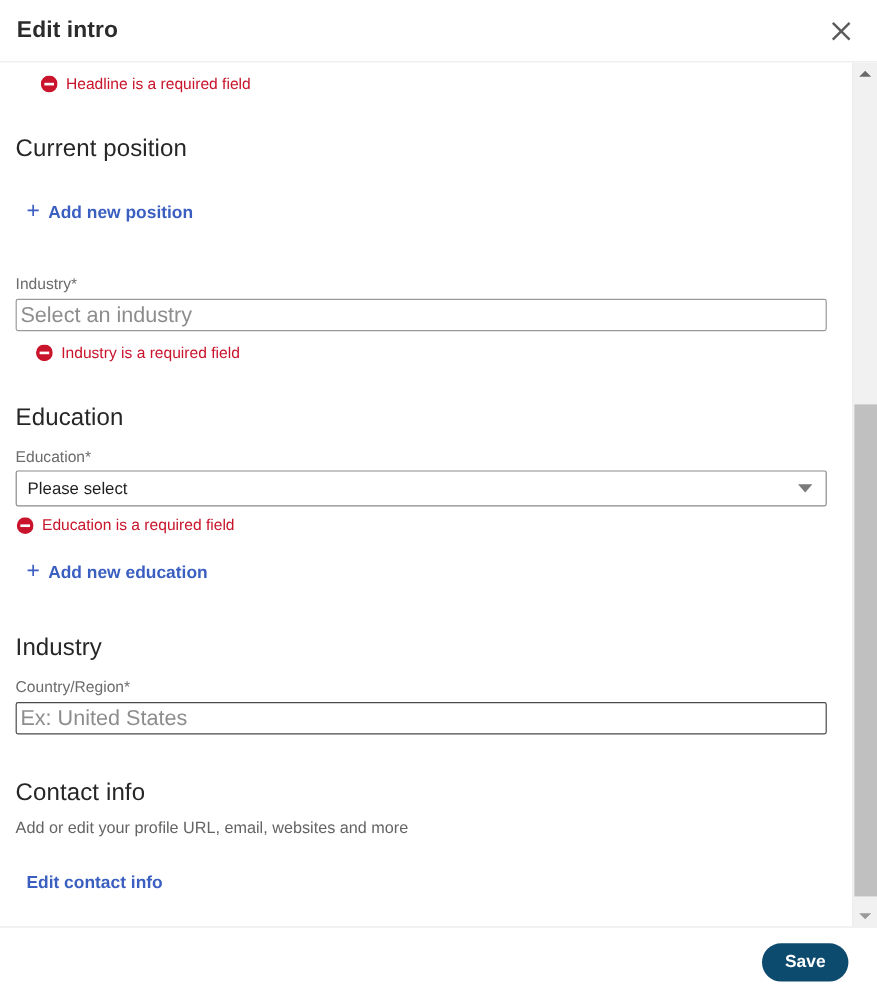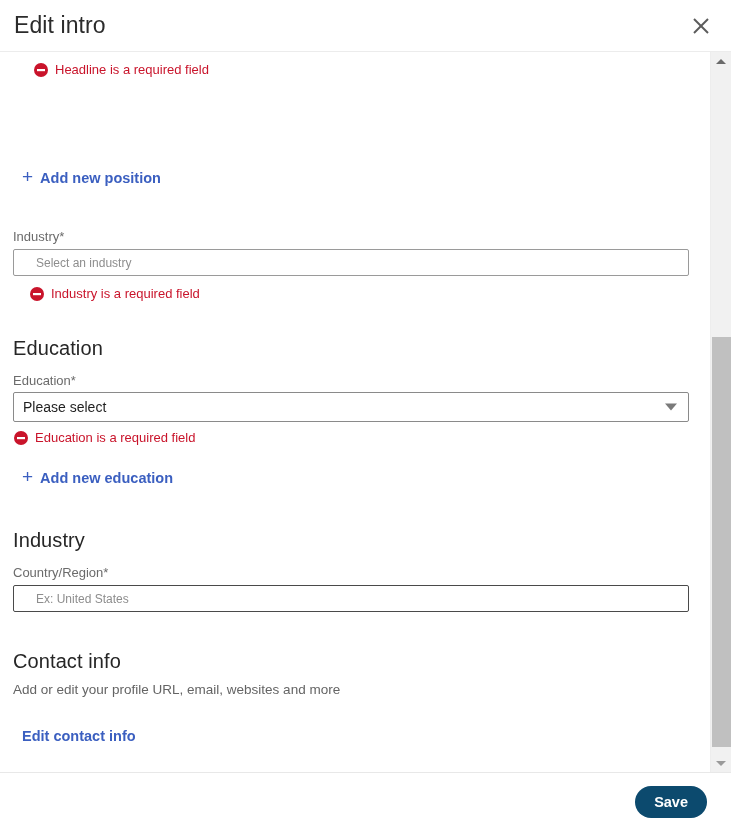--- a/index.html
+++ b/index.html
@@ -29,25 +29,25 @@
   .dialog-header {
     position: relative;
     height: 52px;
     flex: 0 0 52px;
     border-bottom: 1px solid #ececec;
     display: flex;
     align-items: center;
     box-sizing: border-box;
   }
   .dialog-title {
-    font-size: 23px;
+    font-size: 19px;
     color: #2b2b2b;
     padding-left: 14px;
     letter-spacing: 0.1px;
-    font-weight: 400;
+    font-weight: 700;
   }
   .close-button {
     position: absolute;
     right: 12px;
     top: 8px;
     width: 36px;
     height: 36px;
     display: flex;
     align-items: center;
     justify-content: center;
@@ -103,23 +103,23 @@
     font-size: 13px;
     color: #6b6b6b;
     display: block;
   }
   .text-input {
     width: 676px;
     height: 27px;
     box-sizing: border-box;
     border: 1px solid #9a9a9a;
     border-radius: 2px;
-    padding: 0 22px;
+    padding: 0 3px;
     font-family: "Liberation Sans", sans-serif;
-    font-size: 12px;
+    font-size: 18px;
     color: #1f1f1f;
     background: #ffffff;
     outline: none;
   }
   .text-input::placeholder { color: #8d8d8d; opacity: 1; }
   .text-input.strong-border { border: 1px solid #4a4a4a; }
 
   .select-wrap {
     position: relative;
     width: 676px;
@@ -297,20 +297,21 @@
       <div class="error-row p-err-headline">
         <span class="error-icon">
           <svg width="14" height="14" viewBox="0 0 14 14" aria-hidden="true">
             <circle cx="7" cy="7" r="7" fill="#c9142b"></circle>
             <rect x="3" y="6" width="8" height="2.2" fill="#ffffff"></rect>
           </svg>
         </span>
         <span class="error-text">Headline is a required field</span>
       </div>
 
+      <h2 class="section-heading p-h-current">Current position</h2>
 
       <a class="link-action p-add-position">
         <span class="plus">+</span>
         <span>Add new position</span>
       </a>
 
       <label class="field-label p-lbl-industry">Industry*</label>
 
       <input class="text-input p-in-industry" type="text" placeholder="Select an industry" style="">
 

